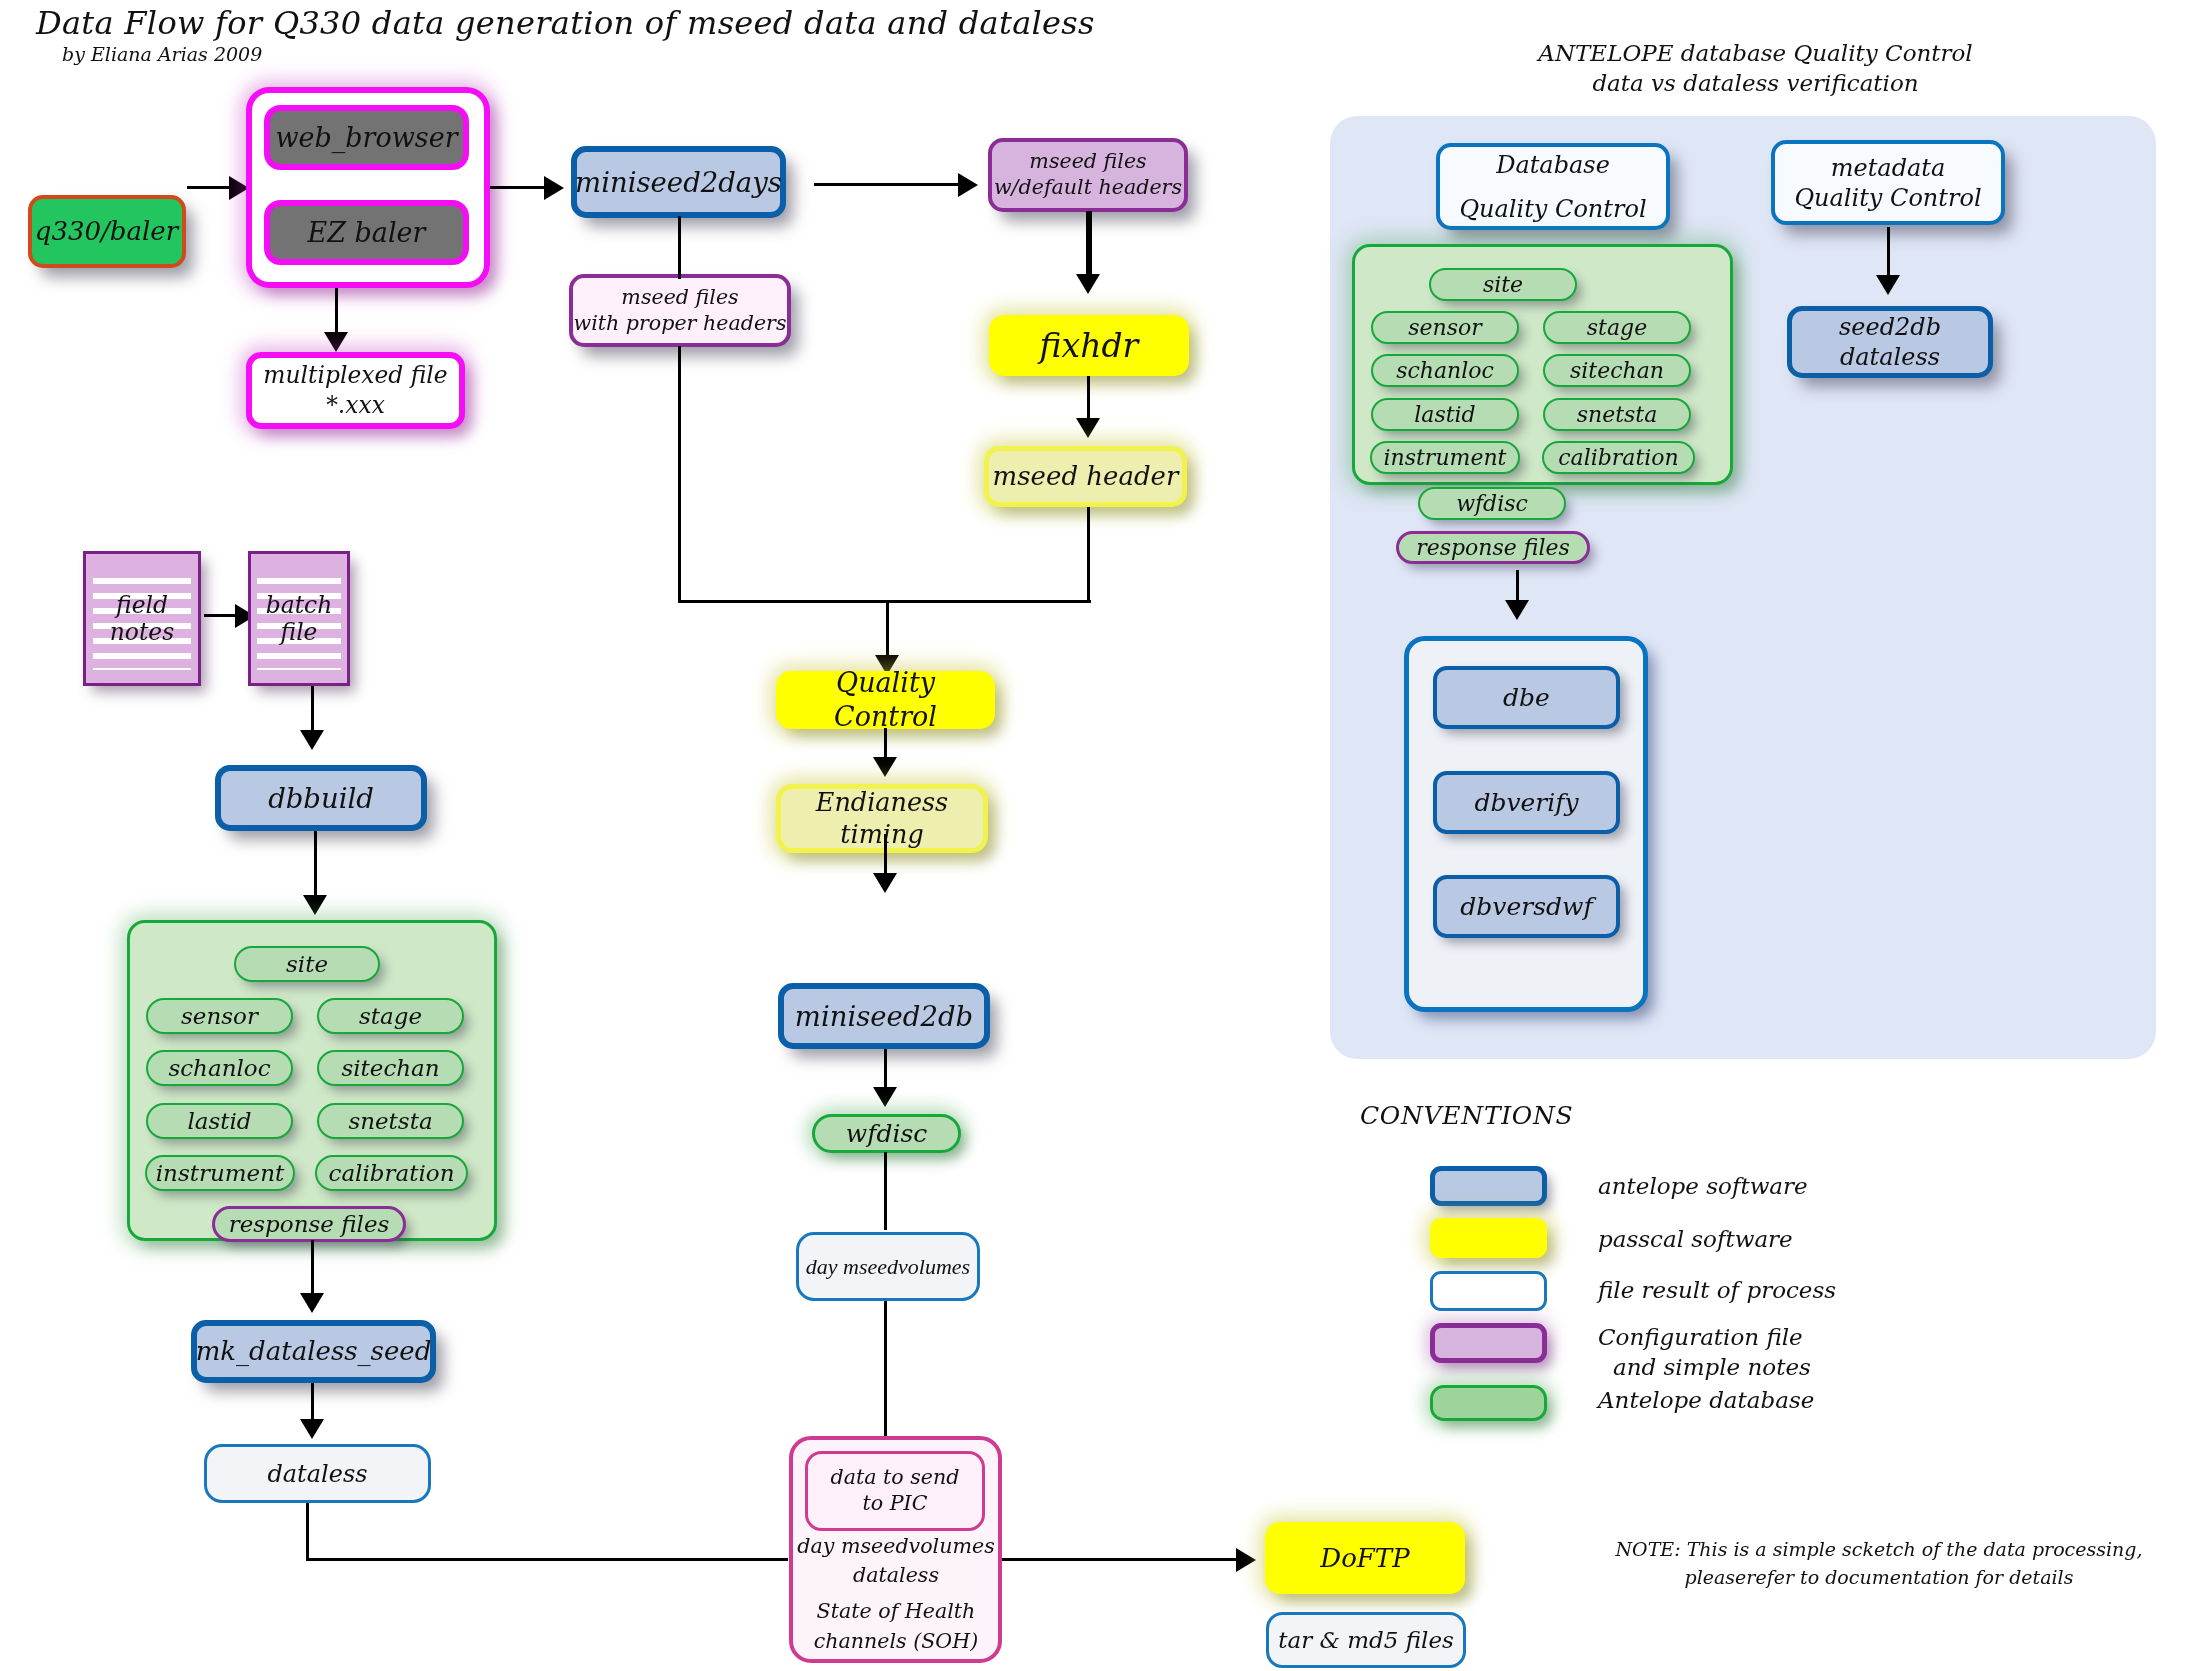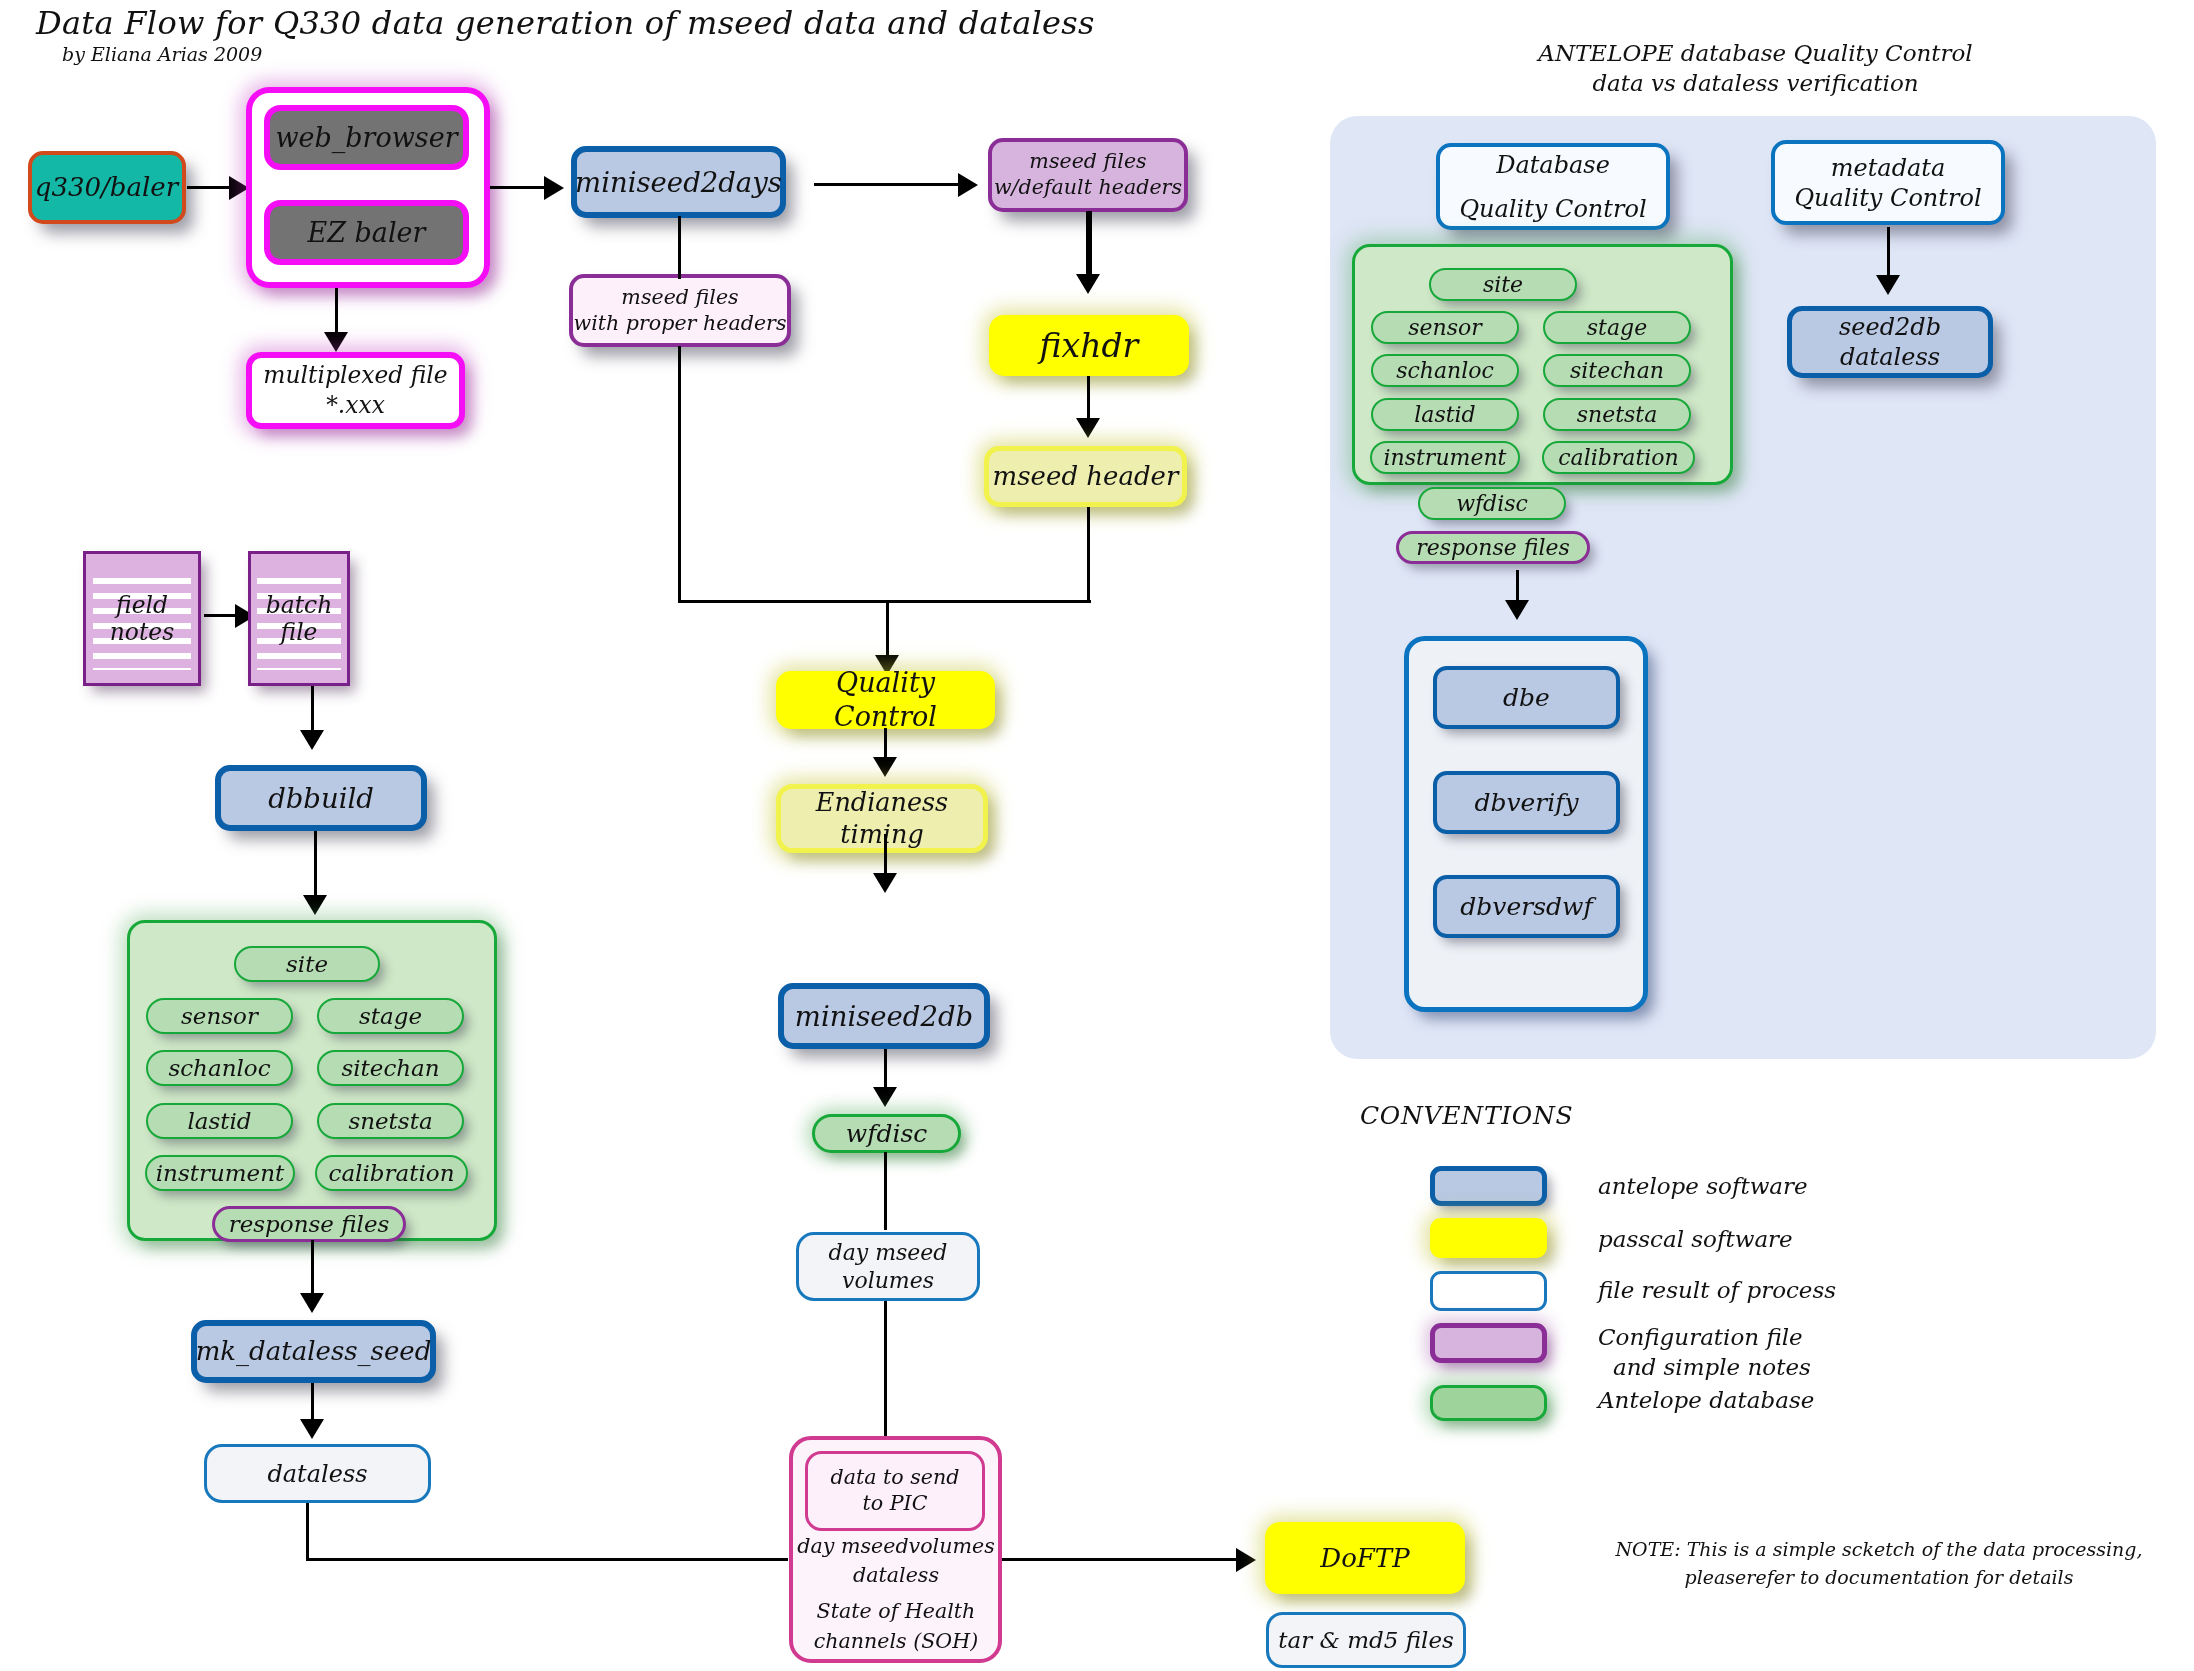--- a/index.html
+++ b/index.html
@@ -69,21 +69,21 @@
   .blue   { background:#b9c8e3; border-color:#0b5ea8; }
   .yellow { background:#ffff00; border-color:#ffff00; }
   .ylight { background:#eeeeae; border-color:#f2f24d; }
   .whitef { background:#f2f4f7; border-color:#1878bd; }
   .whiteb { background:#f7fbff; border-color:#0b74c0; }
   .purple { background:#d6b4dd; border-color:#8b2d96; }
   .pinkf  { background:#fdf0fa; border-color:#8b2d96; }
   .magbox { background:#737373; border-color:#f50ef5; }
   .magout { background:transparent; border-color:#f50ef5; }
   .greenp { background:#b6dcb3; border-color:#17a83a; }
-  .orange { background:#14b8a6; border-color:#d2491b; }
+  .orange { background:#22c55e; border-color:#d2491b;margin-top:44px; }
   .pinkpanel { background:#fdf3fa; border-color:#d13a91; }
   .pinksub   { background:#fdf0fa; border-color:#d13a91; }
 
   
   .ln { position:absolute; background:#000; }
   .hln { height:3.4px; }
   .vln { width:3.4px; }
   .ahead-d, .ahead-r {
     position:absolute; width:0; height:0;
   }
@@ -305,21 +305,21 @@
 
   <div class="ln vln" style="left:884px; top:1049px; height:47px;"></div>
   <div class="ahead-d" style="left:873px; top:1087px;"></div>
 
   <div class="abs node greenp glow-g" style="left:812px; top:1114px; width:149px; height:39px; border-width:3.4px; border-radius:20.6px; font-size:25px;">
     <span>wfdisc</span>
   </div>
 
   <div class="ln vln" style="left:884px; top:1152px; height:78px;"></div>
 
-  <div class="abs node whitef" style="left:796px; top:1232px; width:184px; height:69px; border-width:3.4px; border-radius:18px; font-size:22px; flex-direction:column;">
+  <div class="abs node whitef" style="left:796px; top:1232px; width:184px; height:69px; border-width:3.4px; border-radius:18px; font-size:22px; font-family:Liberation Serif, serif;">
     <span>day mseed</span>
     <span>volumes</span>
   </div>
 
   <div class="ln vln" style="left:884px; top:1301px; height:135px;"></div>
 
   <div class="filepage" style="left:83px; top:551px; width:118px; height:135px;">
     <div class="lines"></div>
     <div class="lbl">
       <span>field</span>

